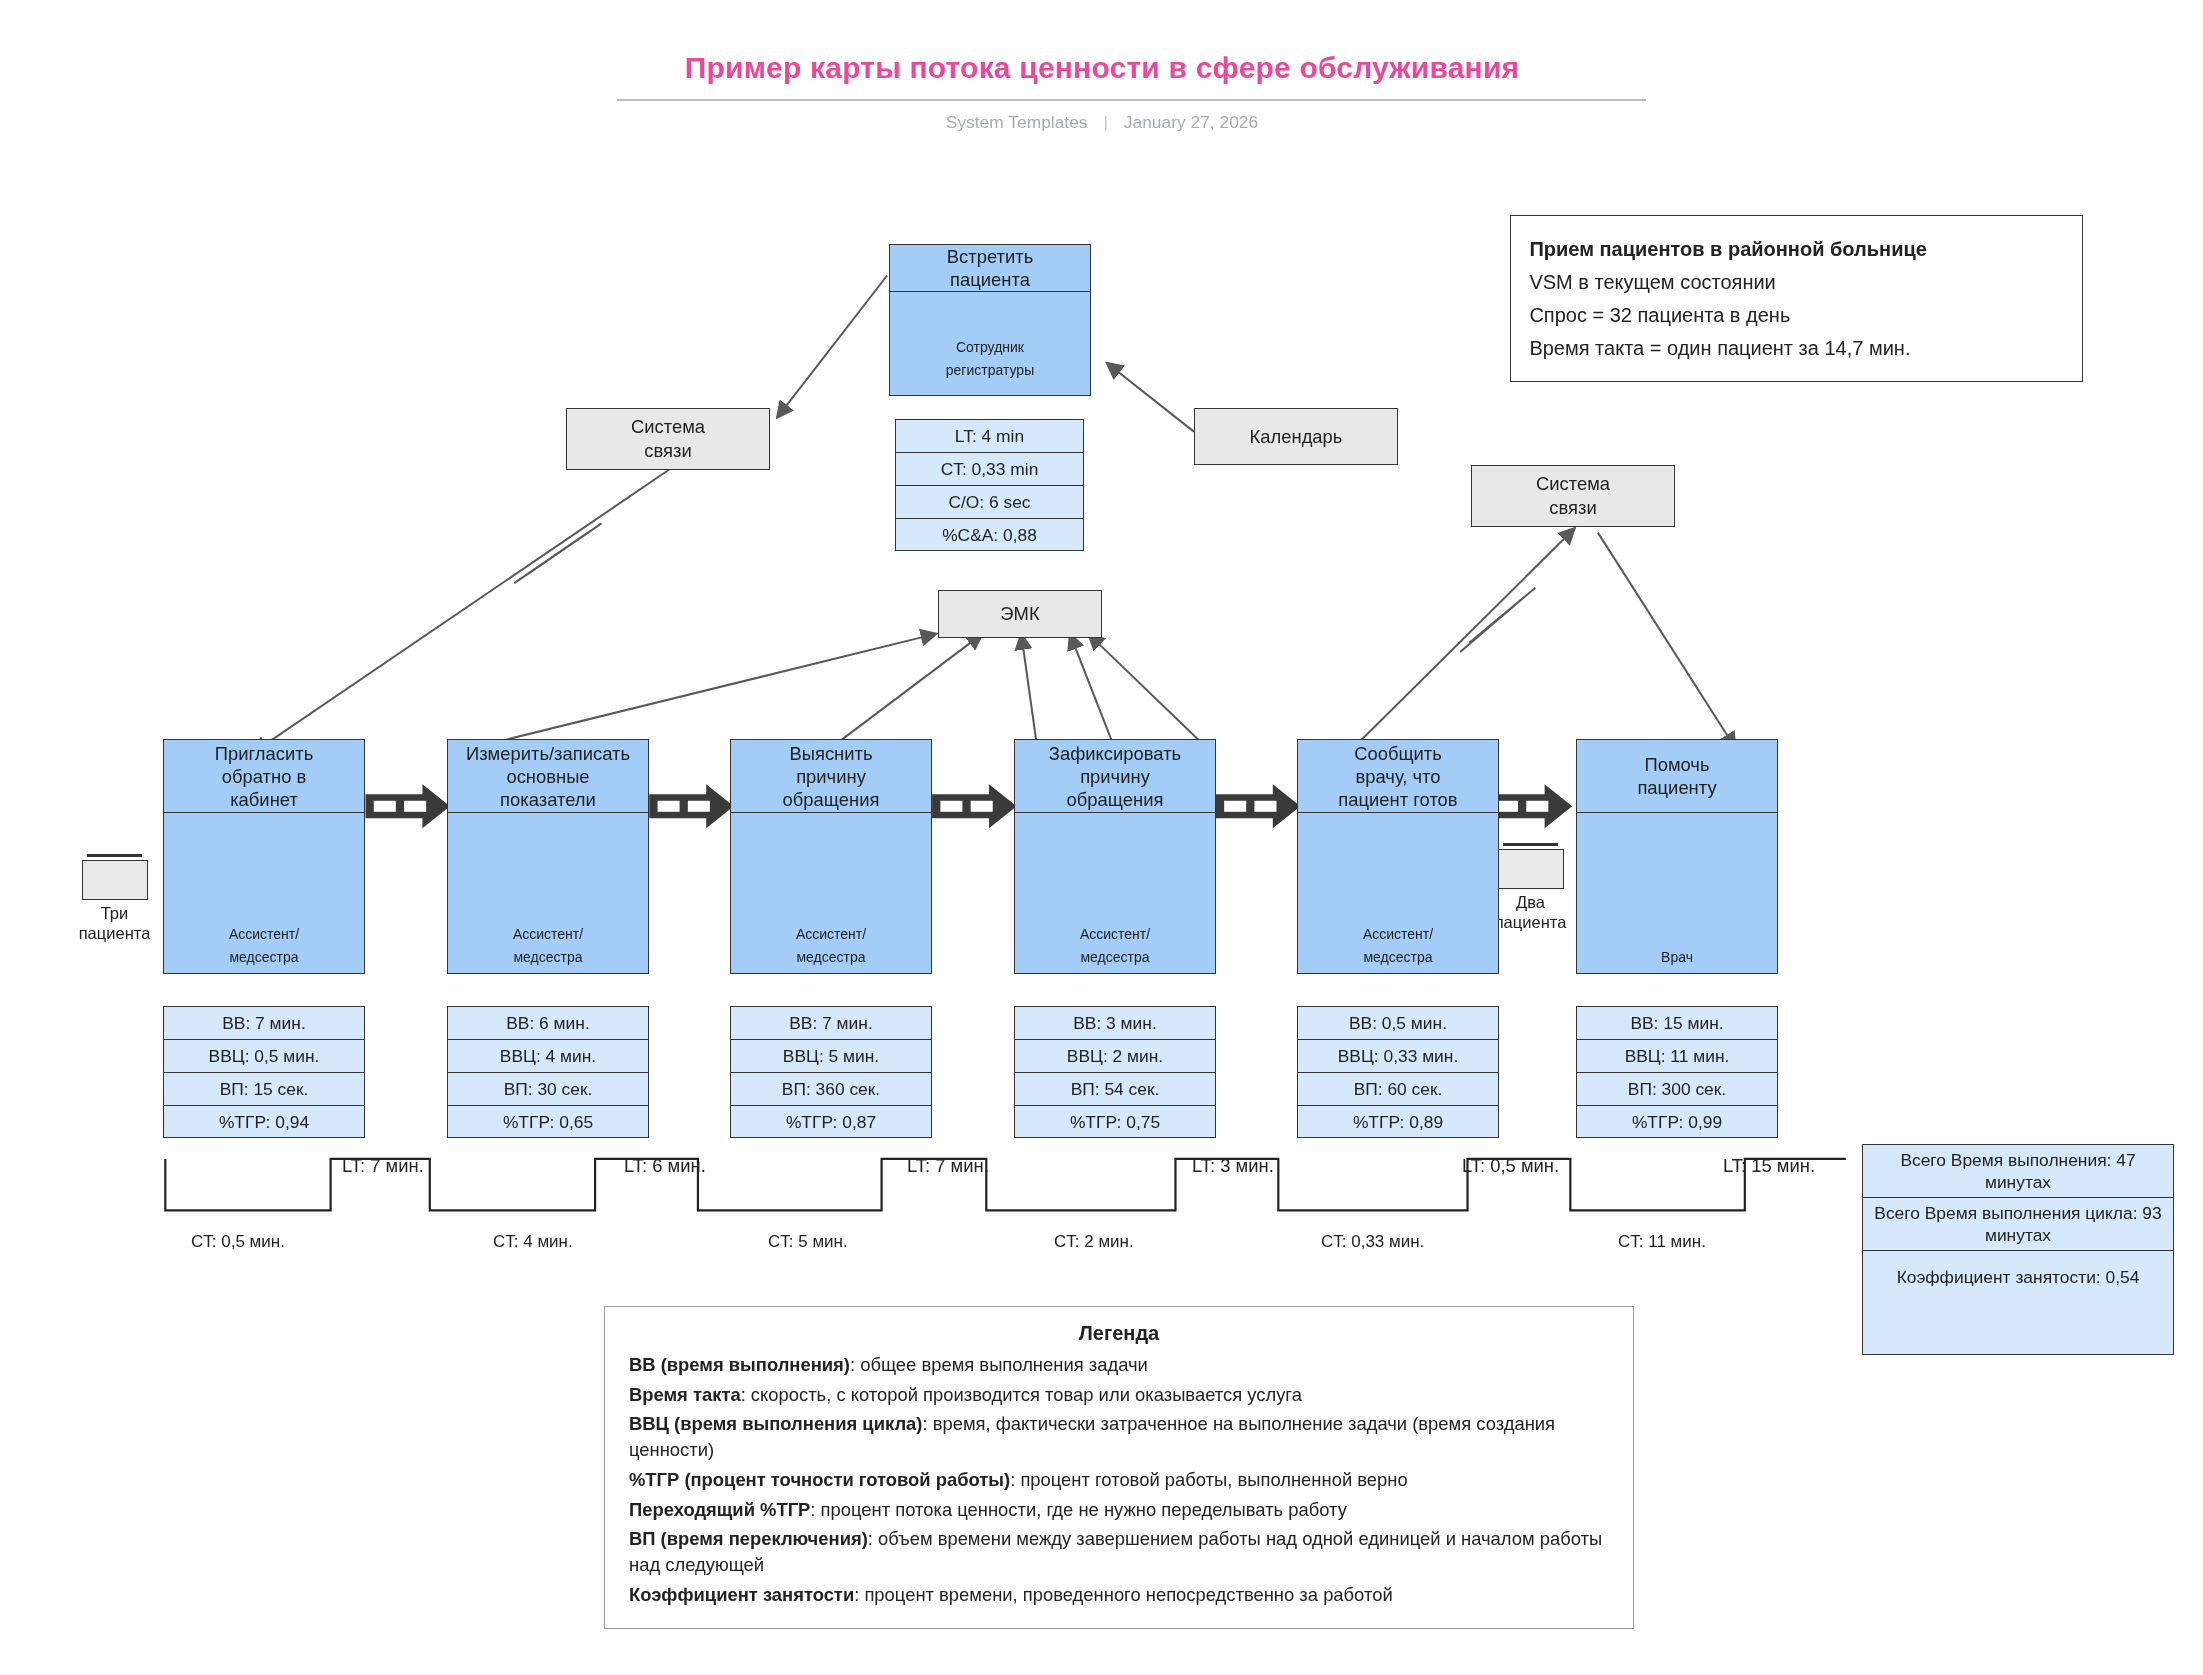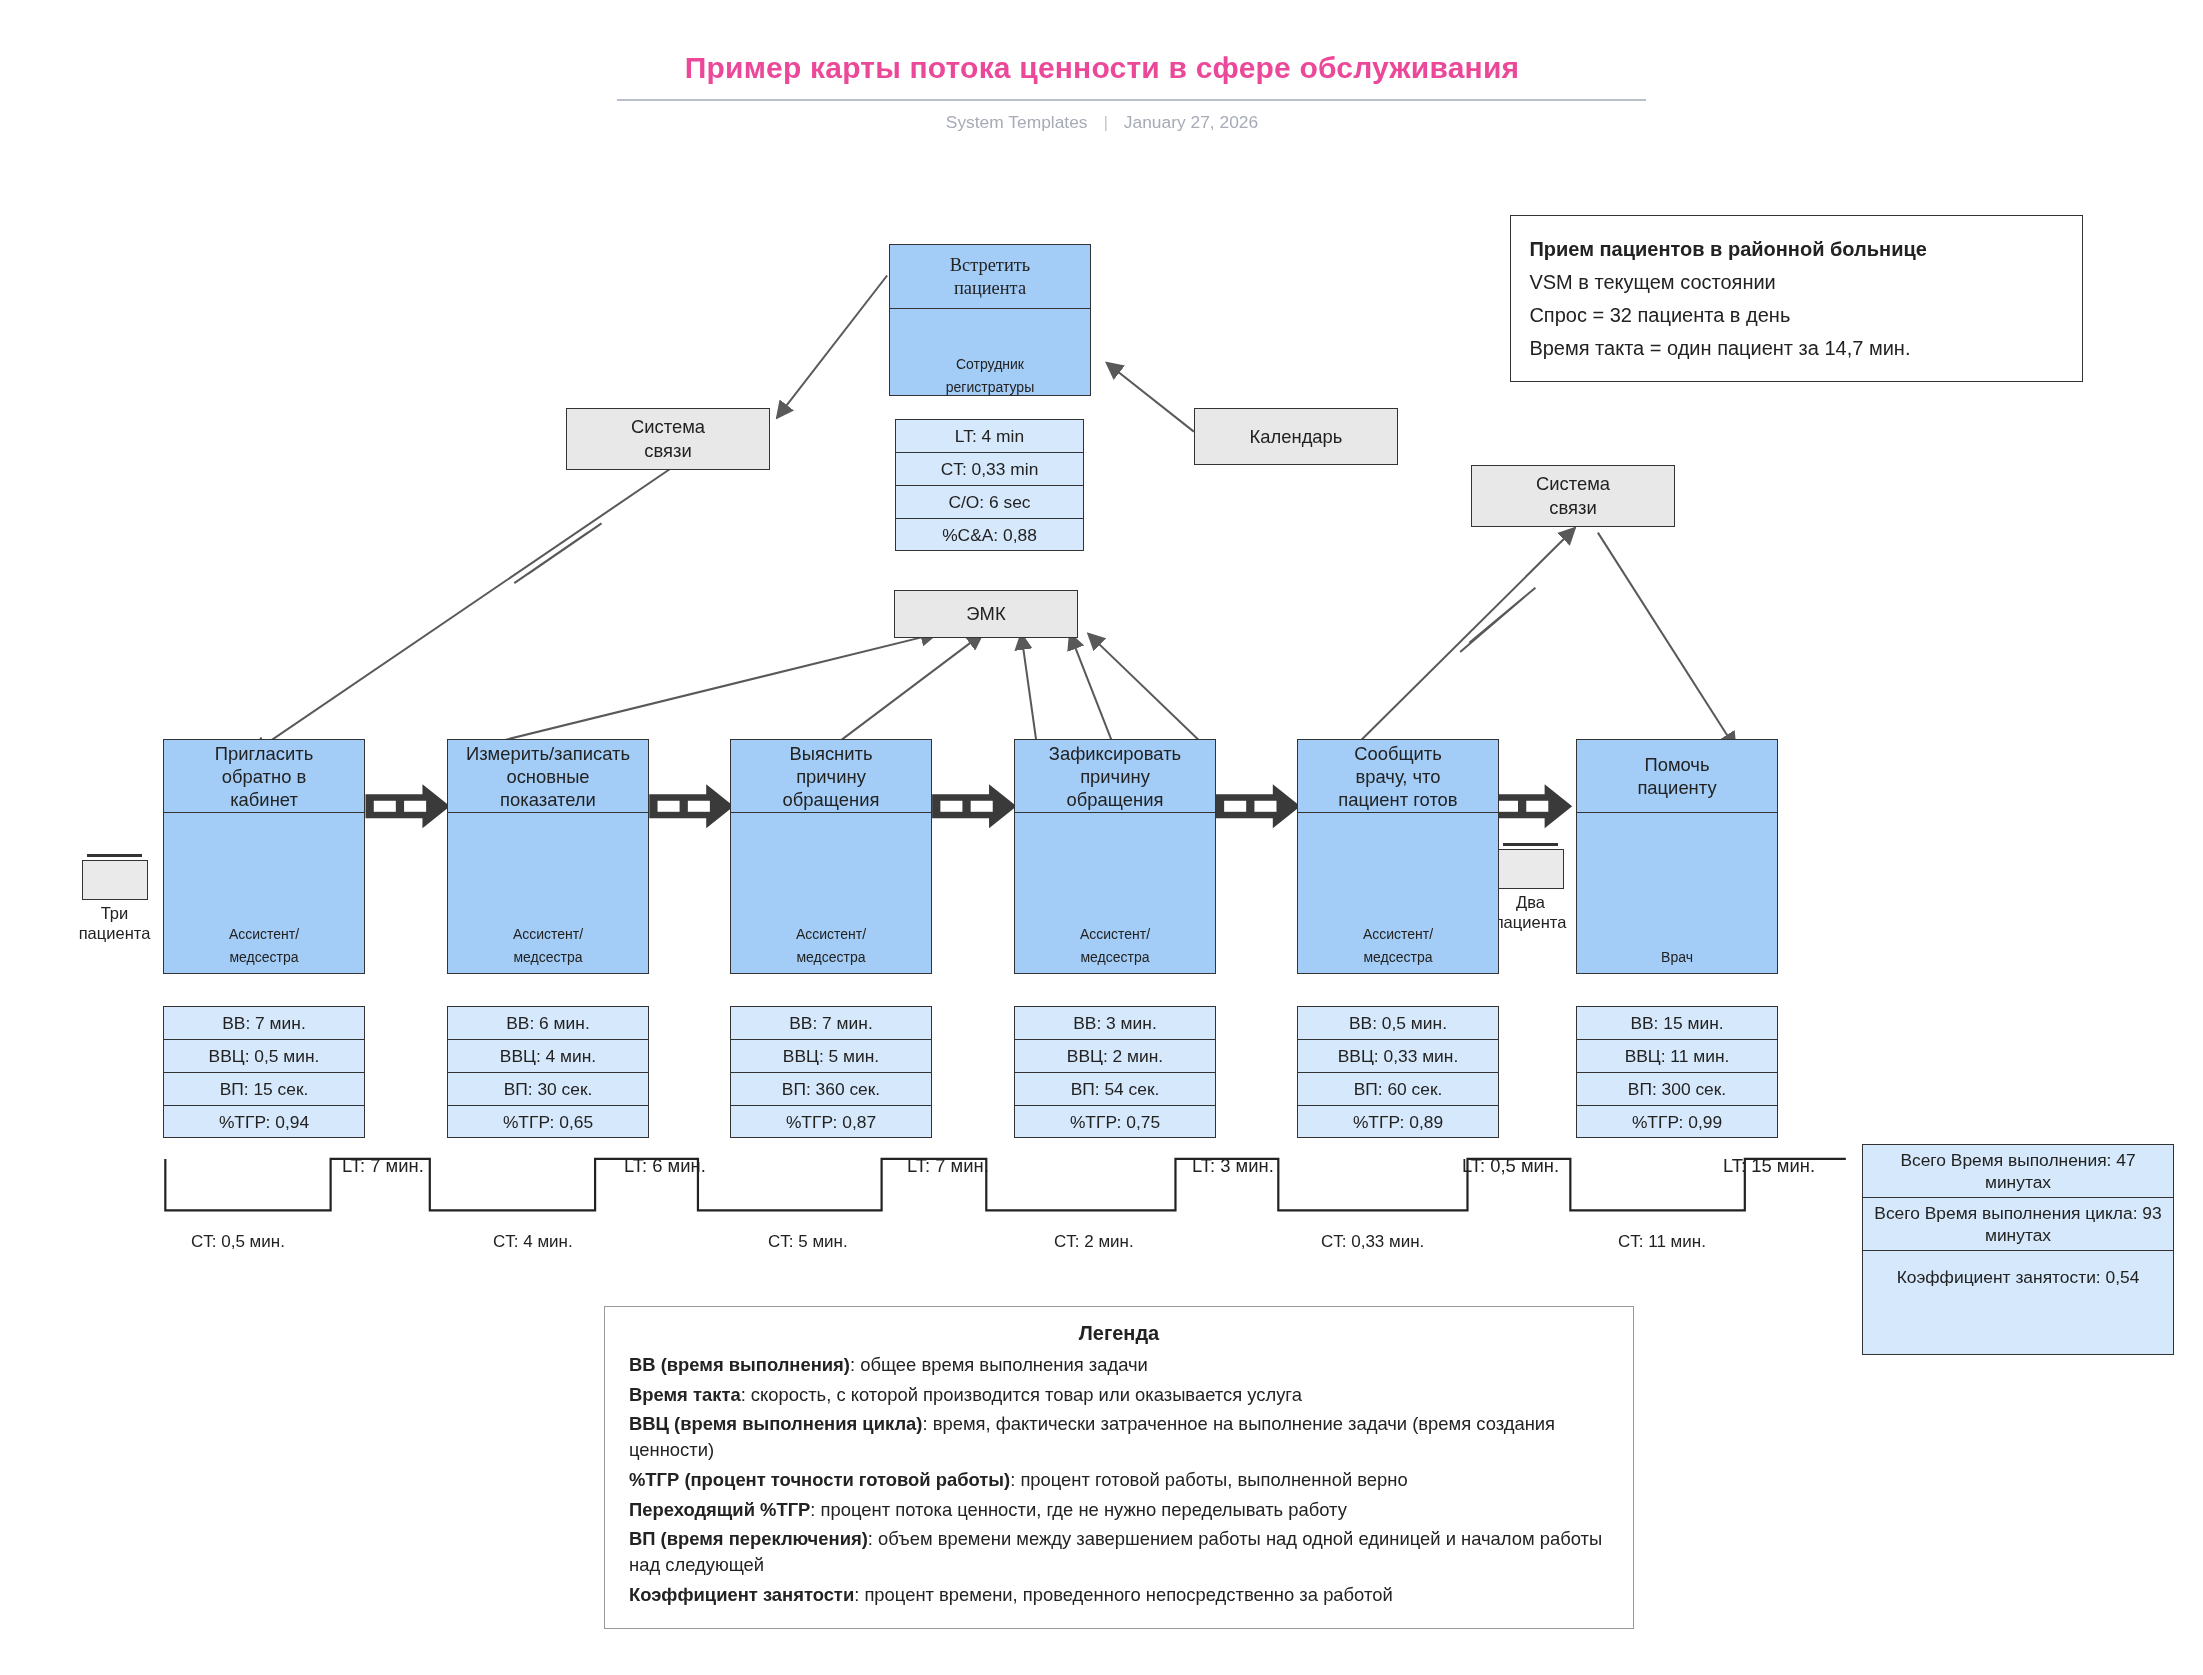--- a/index.html
+++ b/index.html
@@ -148,21 +148,21 @@
   </svg>
 
   <div class="infobox" style="left:1510px;top:215px;width:573px;">
     <div class="ib-title">Прием пациентов в районной больнице</div>
     <div>VSM в текущем состоянии</div>
     <div>Спрос = 32 пациента в день</div>
     <div>Время такта = один пациент за 14,7 мин.</div>
   </div>
 
   <div class="pbox" style="left:889px;top:244px;width:202px;height:152px;">
-    <div class="ptop" style="height:64px;font-family:Liberation Serif, serif;">
+    <div class="ptop" style="height:47px;">
       <span>
         <span>Встретить</span><br>
         <span>пациента</span>
       </span>
     </div>
     <div class="pbot" style="height:92px;">
       <span>
         <span>Сотрудник</span><br>
         <span>регистратуры</span>
       </span>
@@ -187,21 +187,21 @@
     <span>Календарь</span>
   </div>
 
   <div class="sysbox" style="left:1471px;top:465px;width:204px;height:62px;">
     <span>
       <span>Система</span><br>
       <span>связи</span>
     </span>
   </div>
 
-  <div class="sysbox" style="left:894px;top:590px;width:184px;height:48px;">
+  <div class="sysbox" style="left:938px;top:590px;width:164px;height:48px;">
     <span>ЭМК</span>
   </div>
 
   <div class="inv" style="left:64px;top:854px;width:101px;">
     <div class="inv-bar"></div>
     <div class="inv-rect"></div>
     <div class="inv-label">
       <span>Три</span><br>
       <span>пациента</span>
     </div>

